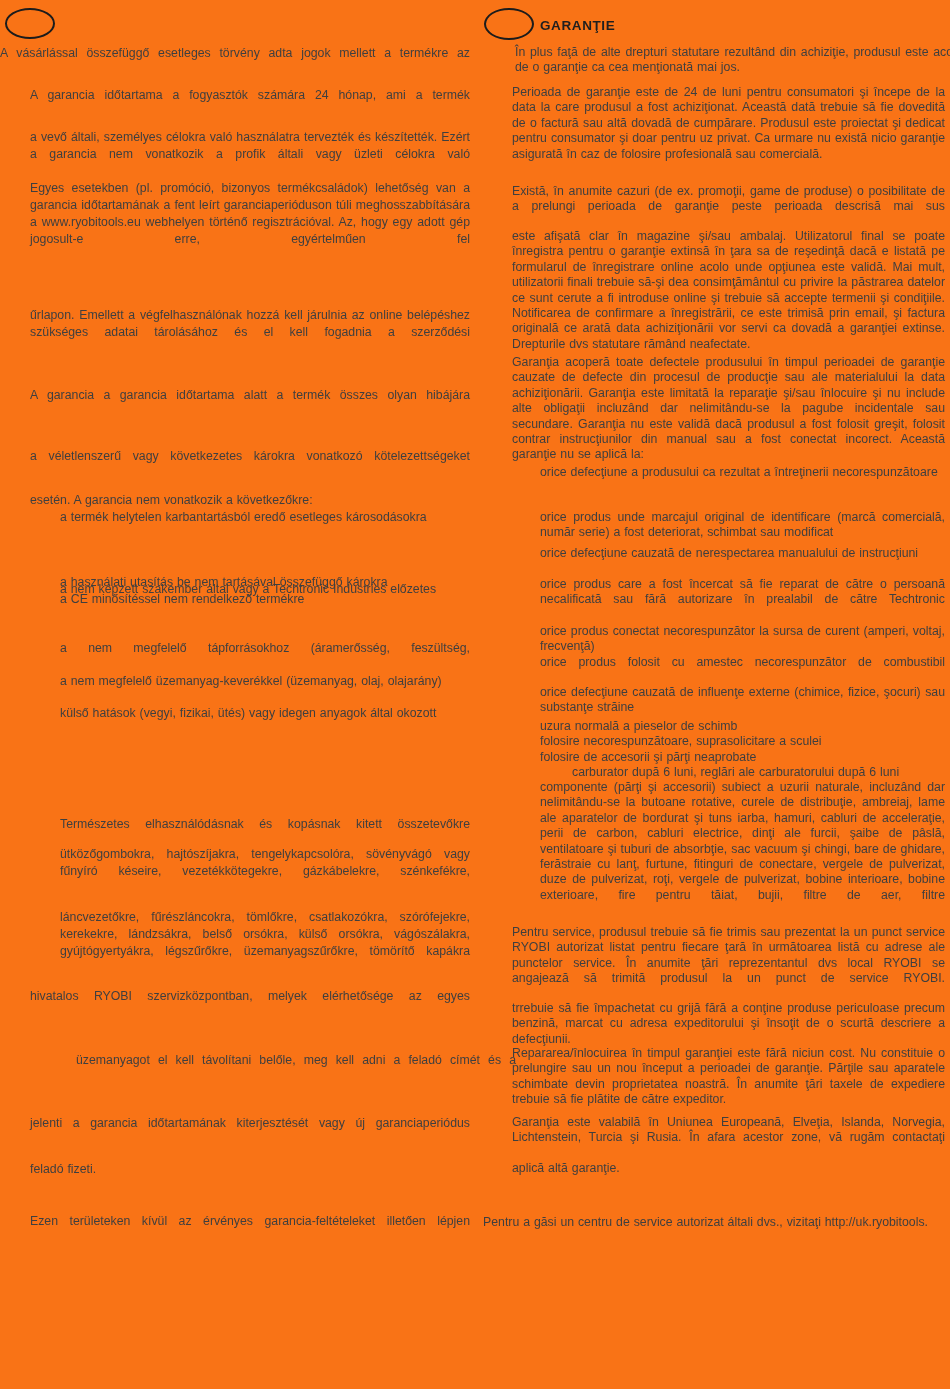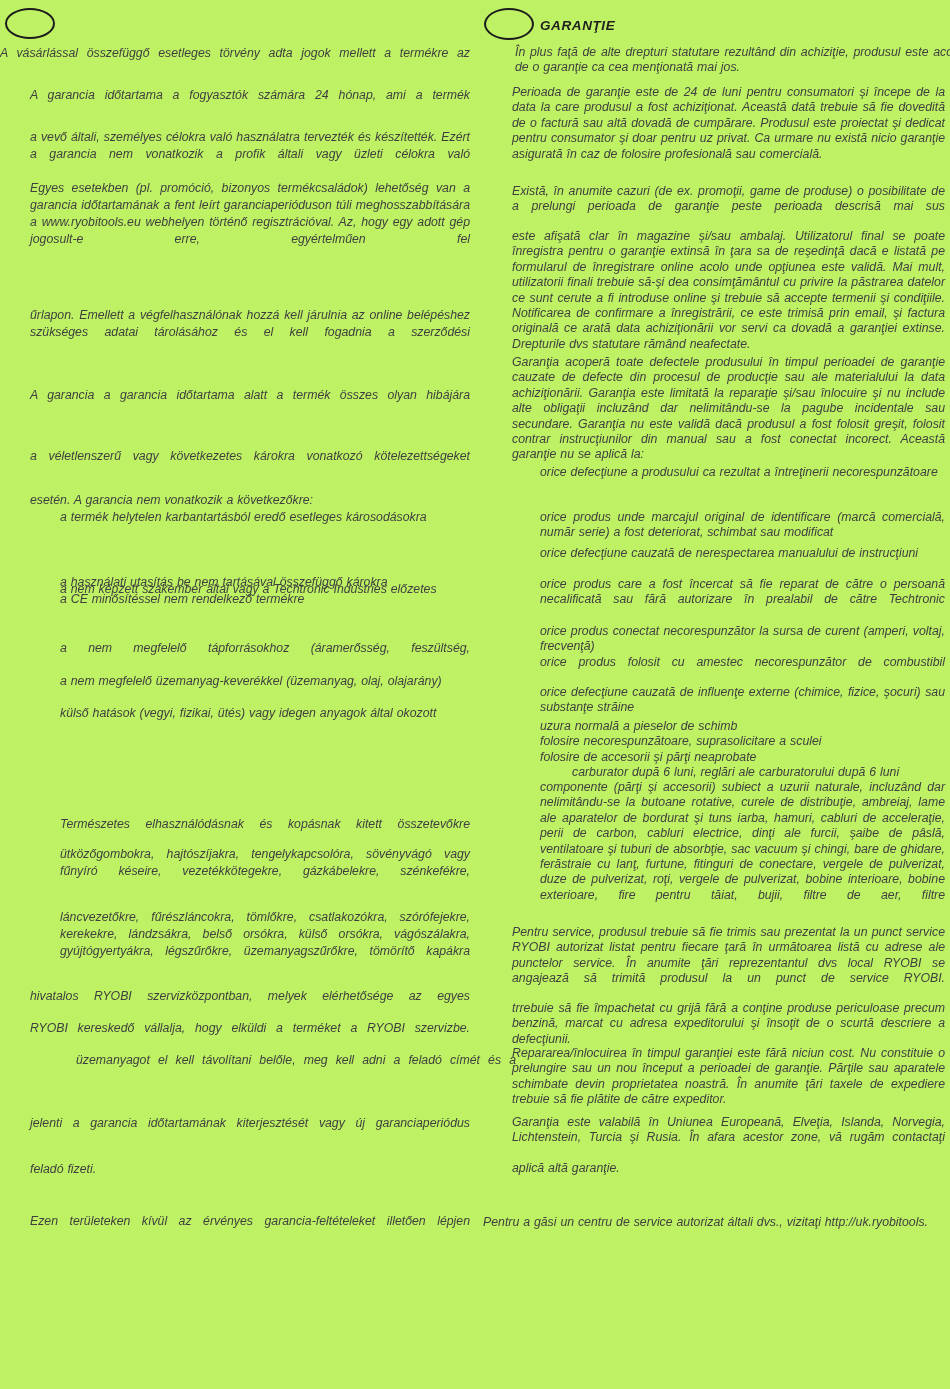--- a/index.html
+++ b/index.html
@@ -4,25 +4,24 @@
 <style>
   html, body {
     margin: 0;
     padding: 0;
     background: #ffffff;
   }
   .page {
     position: relative;
     width: 950px;
     height: 1389px;
-    background: #bef264;
+    background: #f97316;
     overflow: hidden;
     font-family: "Liberation Sans", "DejaVu Sans", sans-serif;
     color: #3f3f3f;
-    font-style: italic;
   }
   .tb {
     position: absolute;
     font-size: 12.3px;
     text-align: justify;
     word-spacing: 0.5px;
   }
   .lh-hu { line-height: 17px; }
   .lh-ro { line-height: 15.4px; }
   
@@ -66,21 +65,20 @@
   <div class="tb lh-hu la" style="top:574px; left:60px; width:410px;">a használati utasítás be nem tartásával összefüggő károkra</div>
   <div class="tb lh-hu la" style="top:591px; left:60px; width:410px;">a CE minősítéssel nem rendelkező termékre</div>
   <div class="tb lh-hu la" style="top:581px; left:60px; width:410px;">a nem képzett szakember által vagy a Techtronic Industries előzetes</div>
   <div class="tb lh-hu jl" style="top:640px; left:60px; width:410px;">a nem megfelelő tápforrásokhoz (áramerősség, feszültség,</div>
   <div class="tb lh-hu la" style="top:673px; left:60px; width:410px;">a nem megfelelő üzemanyag-keverékkel (üzemanyag, olaj, olajarány)</div>
   <div class="tb lh-hu la" style="top:705px; left:60px; width:410px;">külső hatások (vegyi, fizikai, ütés) vagy idegen anyagok által okozott</div>
   <div class="tb lh-hu jl" style="top:816px; left:60px; width:410px;">Természetes elhasználódásnak és kopásnak kitett összetevőkre</div>
   <div class="tb lh-hu jl" style="top:846px; left:60px; width:410px;">ütközőgombokra, hajtószíjakra, tengelykapcsolóra, sövényvágó vagy fűnyíró késeire, vezetékkötegekre, gázkábelekre, szénkefékre,</div>
   <div class="tb lh-hu jl" style="top:909px; left:60px; width:410px;">láncvezetőkre, fűrészláncokra, tömlőkre, csatlakozókra, szórófejekre, kerekekre, lándzsákra, belső orsókra, külső orsókra, vágószálakra, gyújtógyertyákra, légszűrőkre, üzemanyagszűrőkre, tömörítő kapákra</div>
   <div class="tb lh-hu jl" style="top:988px; left:30px; width:440px;">hivatalos RYOBI szervizközpontban, melyek elérhetősége az egyes</div>
-  <div class="tb lh-hu jl" style="top:1020px;left:30px; width:440px;">RYOBI kereskedő vállalja, hogy elküldi a terméket a RYOBI szervizbe.</div>
   <div class="tb lh-hu jl" style="top:1052px;left:30px; width:440px;margin-left:46px;">üzemanyagot el kell távolítani belőle, meg kell adni a feladó címét és a</div>
   <div class="tb lh-hu jl" style="top:1115px;left:30px; width:440px;">jelenti a garancia időtartamának kiterjesztését vagy új garanciaperiódus</div>
   <div class="tb lh-hu la" style="top:1161px;left:30px; width:440px;">feladó fizeti.</div>
   <div class="tb lh-hu jl" style="top:1213px;left:30px; width:440px;">Ezen területeken kívül az érvényes garancia-feltételeket illetően lépjen</div>
 
   <div class="tb lh-ro" style="top:45px;  left:483px; width:462px;margin-left:32px;">În plus faţă de alte drepturi statutare rezultând din achiziţie, produsul este acoperit de o garanţie ca cea menţionată mai jos.</div>
   <div class="tb lh-ro" style="top:85px;  left:512px; width:433px;">Perioada de garanţie este de 24 de luni pentru consumatori şi începe de la data la care produsul a fost achiziţionat. Această dată trebuie să fie dovedită de o factură sau altă dovadă de cumpărare. Produsul este proiectat şi dedicat pentru consumator şi doar pentru uz privat. Ca urmare nu există nicio garanţie asigurată în caz de folosire profesională sau comercială.</div>
   <div class="tb lh-ro jl" style="top:184px; left:512px; width:433px;">Există, în anumite cazuri (de ex. promoţii, game de produse) o posibilitate de a prelungi perioada de garanţie peste perioada descrisă mai sus</div>
   <div class="tb lh-ro" style="top:229px; left:512px; width:433px;">este afişată clar în magazine şi/sau ambalaj. Utilizatorul final se poate înregistra pentru o garanţie extinsă în ţara sa de reşedinţă dacă e listată pe formularul de înregistrare online acolo unde opţiunea este validă. Mai mult, utilizatorii finali trebuie să-şi dea consimţământul cu privire la păstrarea datelor ce sunt cerute a fi introduse online şi trebuie să accepte termenii şi condiţiile. Notificarea de confirmare a înregistrării, ce este trimisă prin email, şi factura originală ce arată data achiziţionării vor servi ca dovadă a garanţiei extinse. Drepturile dvs statutare rămând neafectate.</div>
   <div class="tb lh-ro" style="top:355px; left:512px; width:433px;">Garanţia acoperă toate defectele produsului în timpul perioadei de garanţie cauzate de defecte din procesul de producţie sau ale materialului la data achiziţionării. Garanţia este limitată la reparaţie şi/sau înlocuire şi nu include alte obligaţii incluzând dar nelimitându-se la pagube incidentale sau secundare. Garanţia nu este validă dacă produsul a fost folosit greşit, folosit contrar instrucţiunilor din manual sau a fost conectat incorect. Această garanţie nu se aplică la:</div>

